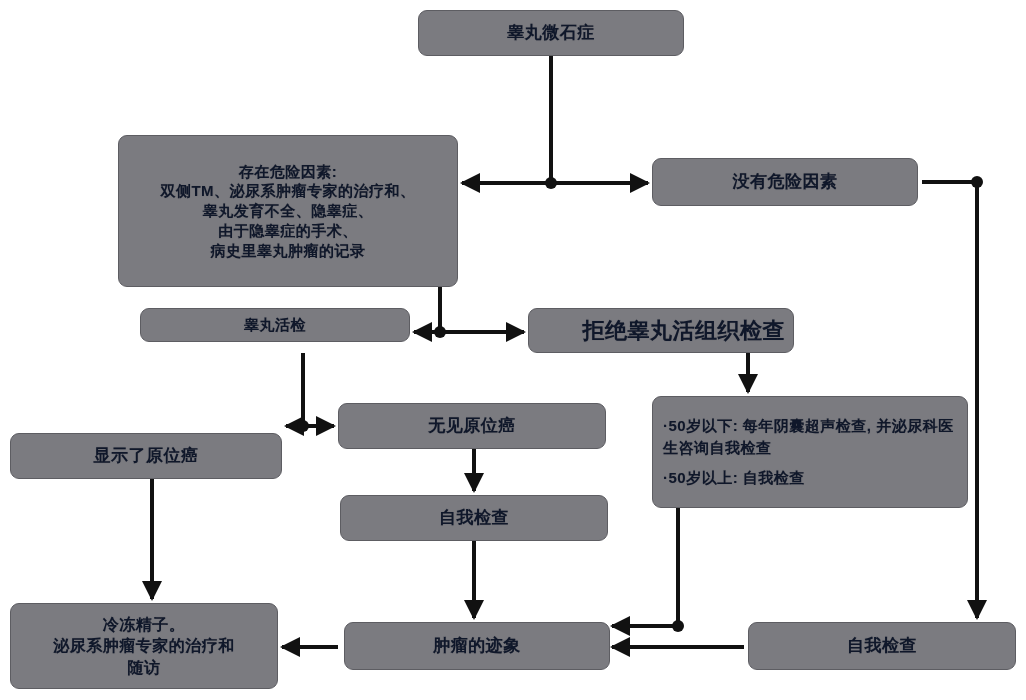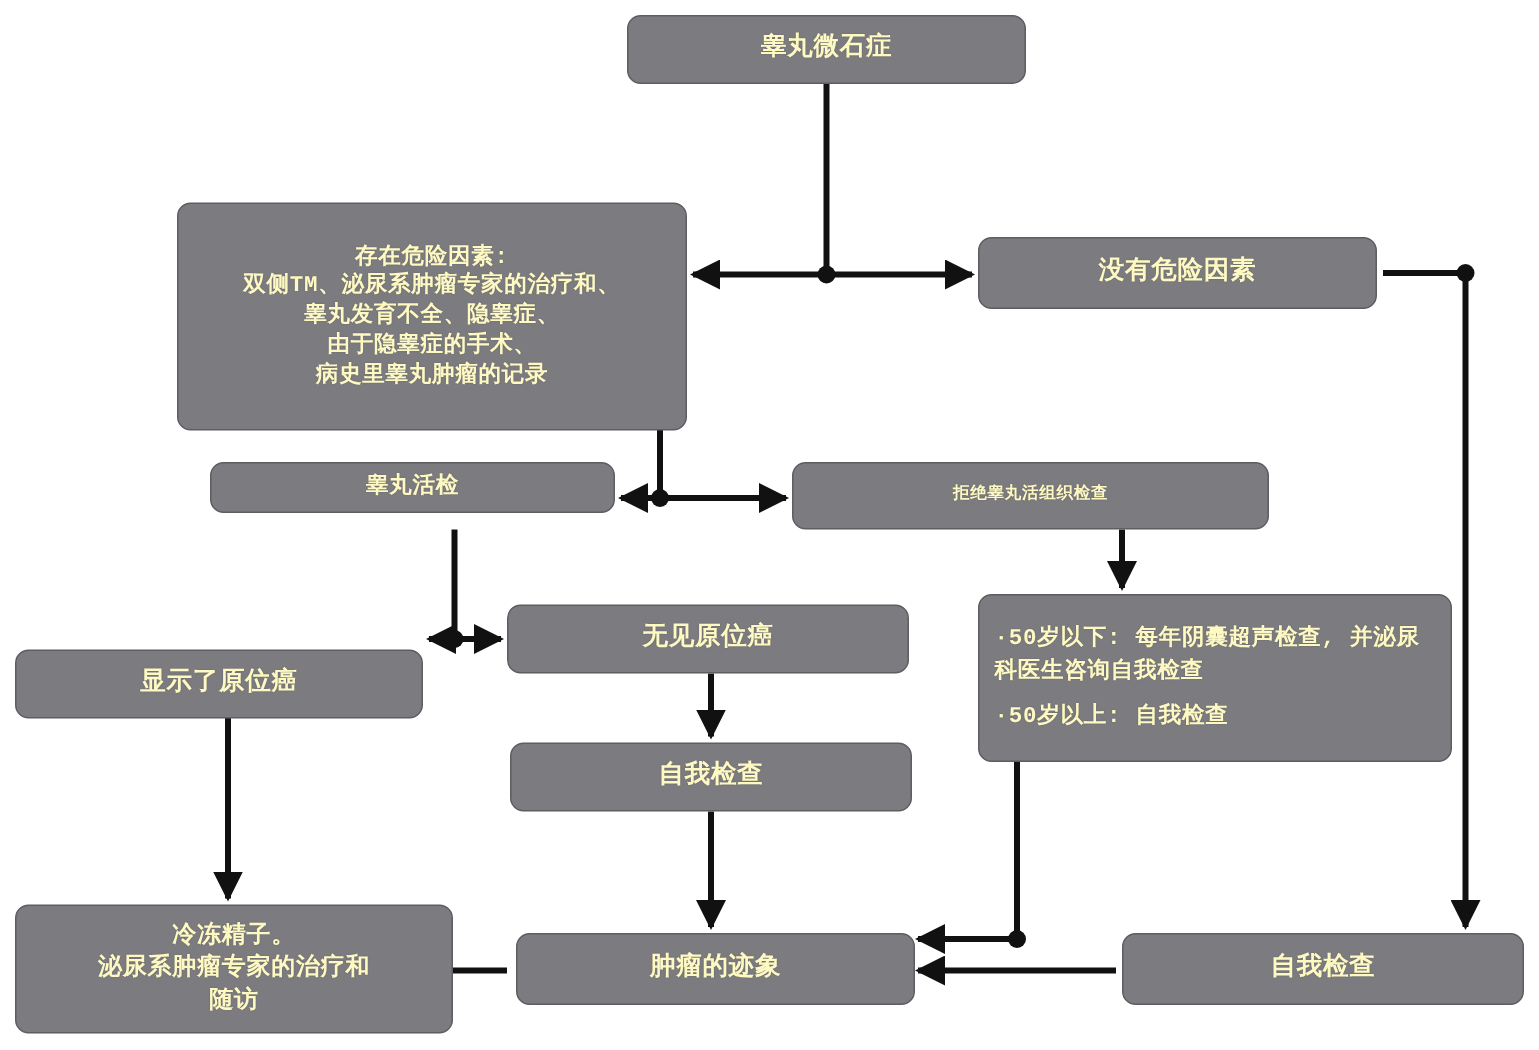--- a/index.html
+++ b/index.html
@@ -26,31 +26,30 @@
     width: 1026px;
     height: 700px;
     pointer-events: none;
   }
   .node {
     position: absolute;
     box-sizing: border-box;
     background: #7b7b80;
     border: 1.5px solid #5d5d62;
     border-radius: 9px;
-    color: #fef9c3;
+    color: #0f172a;
     display: flex;
     align-items: center;
     justify-content: center;
     text-align: center;
     font-weight: bold;
     line-height: 1.32;
     letter-spacing: 0.5px;
     text-shadow: 0 0 1px rgba(0,0,0,0.25);
     z-index: 2;
-    font-family: Liberation Mono, monospace;
   }
   .node .txt { width: 100%; padding: 0 8px; }
   .node.left-align {
     justify-content: flex-start;
     text-align: left;
   }
   .node.left-align .txt { padding: 0 10px; }
   .bullet-line { display: block; }
 </style>
 </head>
@@ -117,21 +116,21 @@
   </div>
 
   <div class="node" style="left:652px; top:158px; width:266px; height:48px; font-size:17px;">
     <span class="txt">没有危险因素</span>
   </div>
 
   <div class="node" style="left:140px; top:308px; width:270px; height:34px; font-size:15px;">
     <span class="txt">睾丸活检</span>
   </div>
 
-  <div class="node" style="left:528px; top:308px; width:318px; height:45px; font-size:11px;">
+  <div class="node" style="left:528px; top:308px; width:266px; height:45px; font-size:22px;text-align:right;">
     <span class="txt">拒绝睾丸活组织检查</span>
   </div>
 
   <div class="node" style="left:10px; top:403px; width:272px; height:46px; font-size:17px;margin-top:30px;">
     <span class="txt">显示了原位癌</span>
   </div>
 
   <div class="node" style="left:338px; top:403px; width:268px; height:46px; font-size:17px;">
     <span class="txt">无见原位癌</span>
   </div>
@@ -148,21 +147,21 @@
   </div>
 
   <div class="node" style="left:344px; top:622px; width:266px; height:48px; font-size:17px;">
     <span class="txt">肿瘤的迹象</span>
   </div>
 
   <div class="node" style="left:748px; top:622px; width:268px; height:48px; font-size:17px;">
     <span class="txt">自我检查</span>
   </div>
 
-  <div class="node" style="left:10px; top:603px; width:292px; height:86px; font-size:16px;">
+  <div class="node" style="left:10px; top:603px; width:268px; height:86px; font-size:16px;">
     <span class="txt">
       <span class="bullet-line">冷冻精子。</span>
       <span class="bullet-line">泌尿系肿瘤专家的治疗和</span>
       <span class="bullet-line">随访</span>
     </span>
   </div>
 
 </div>
 
 </body></html>

